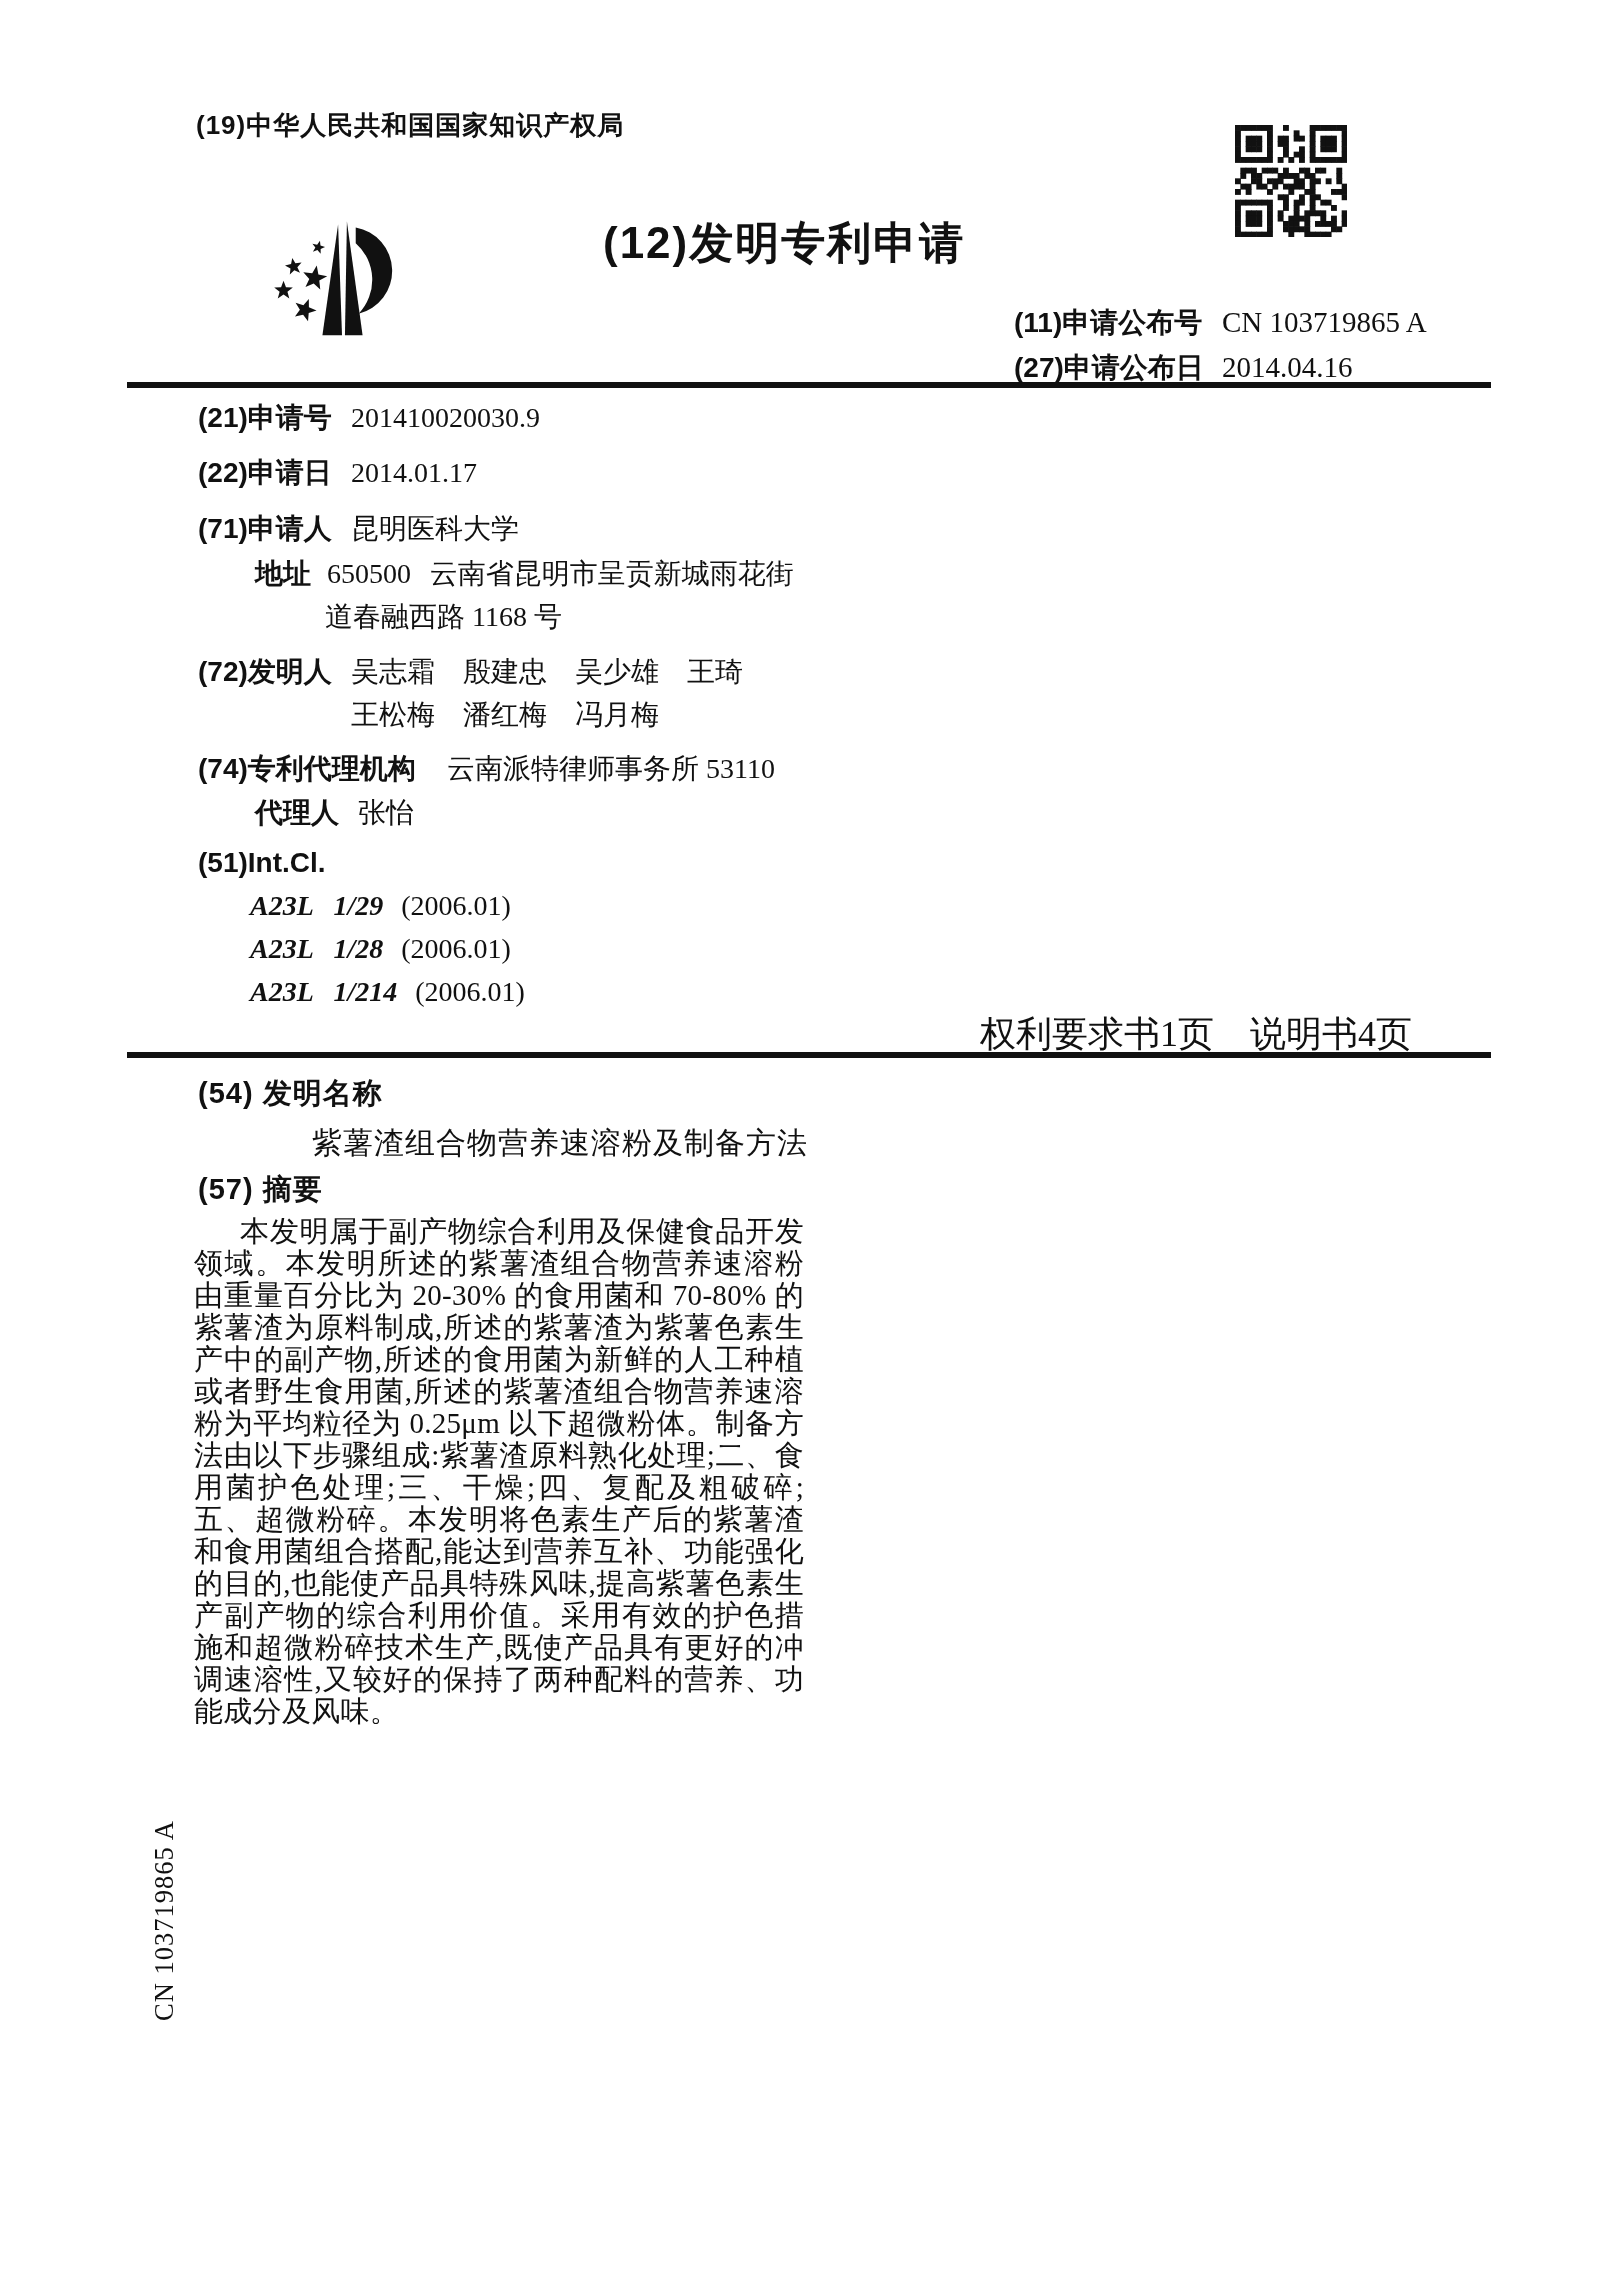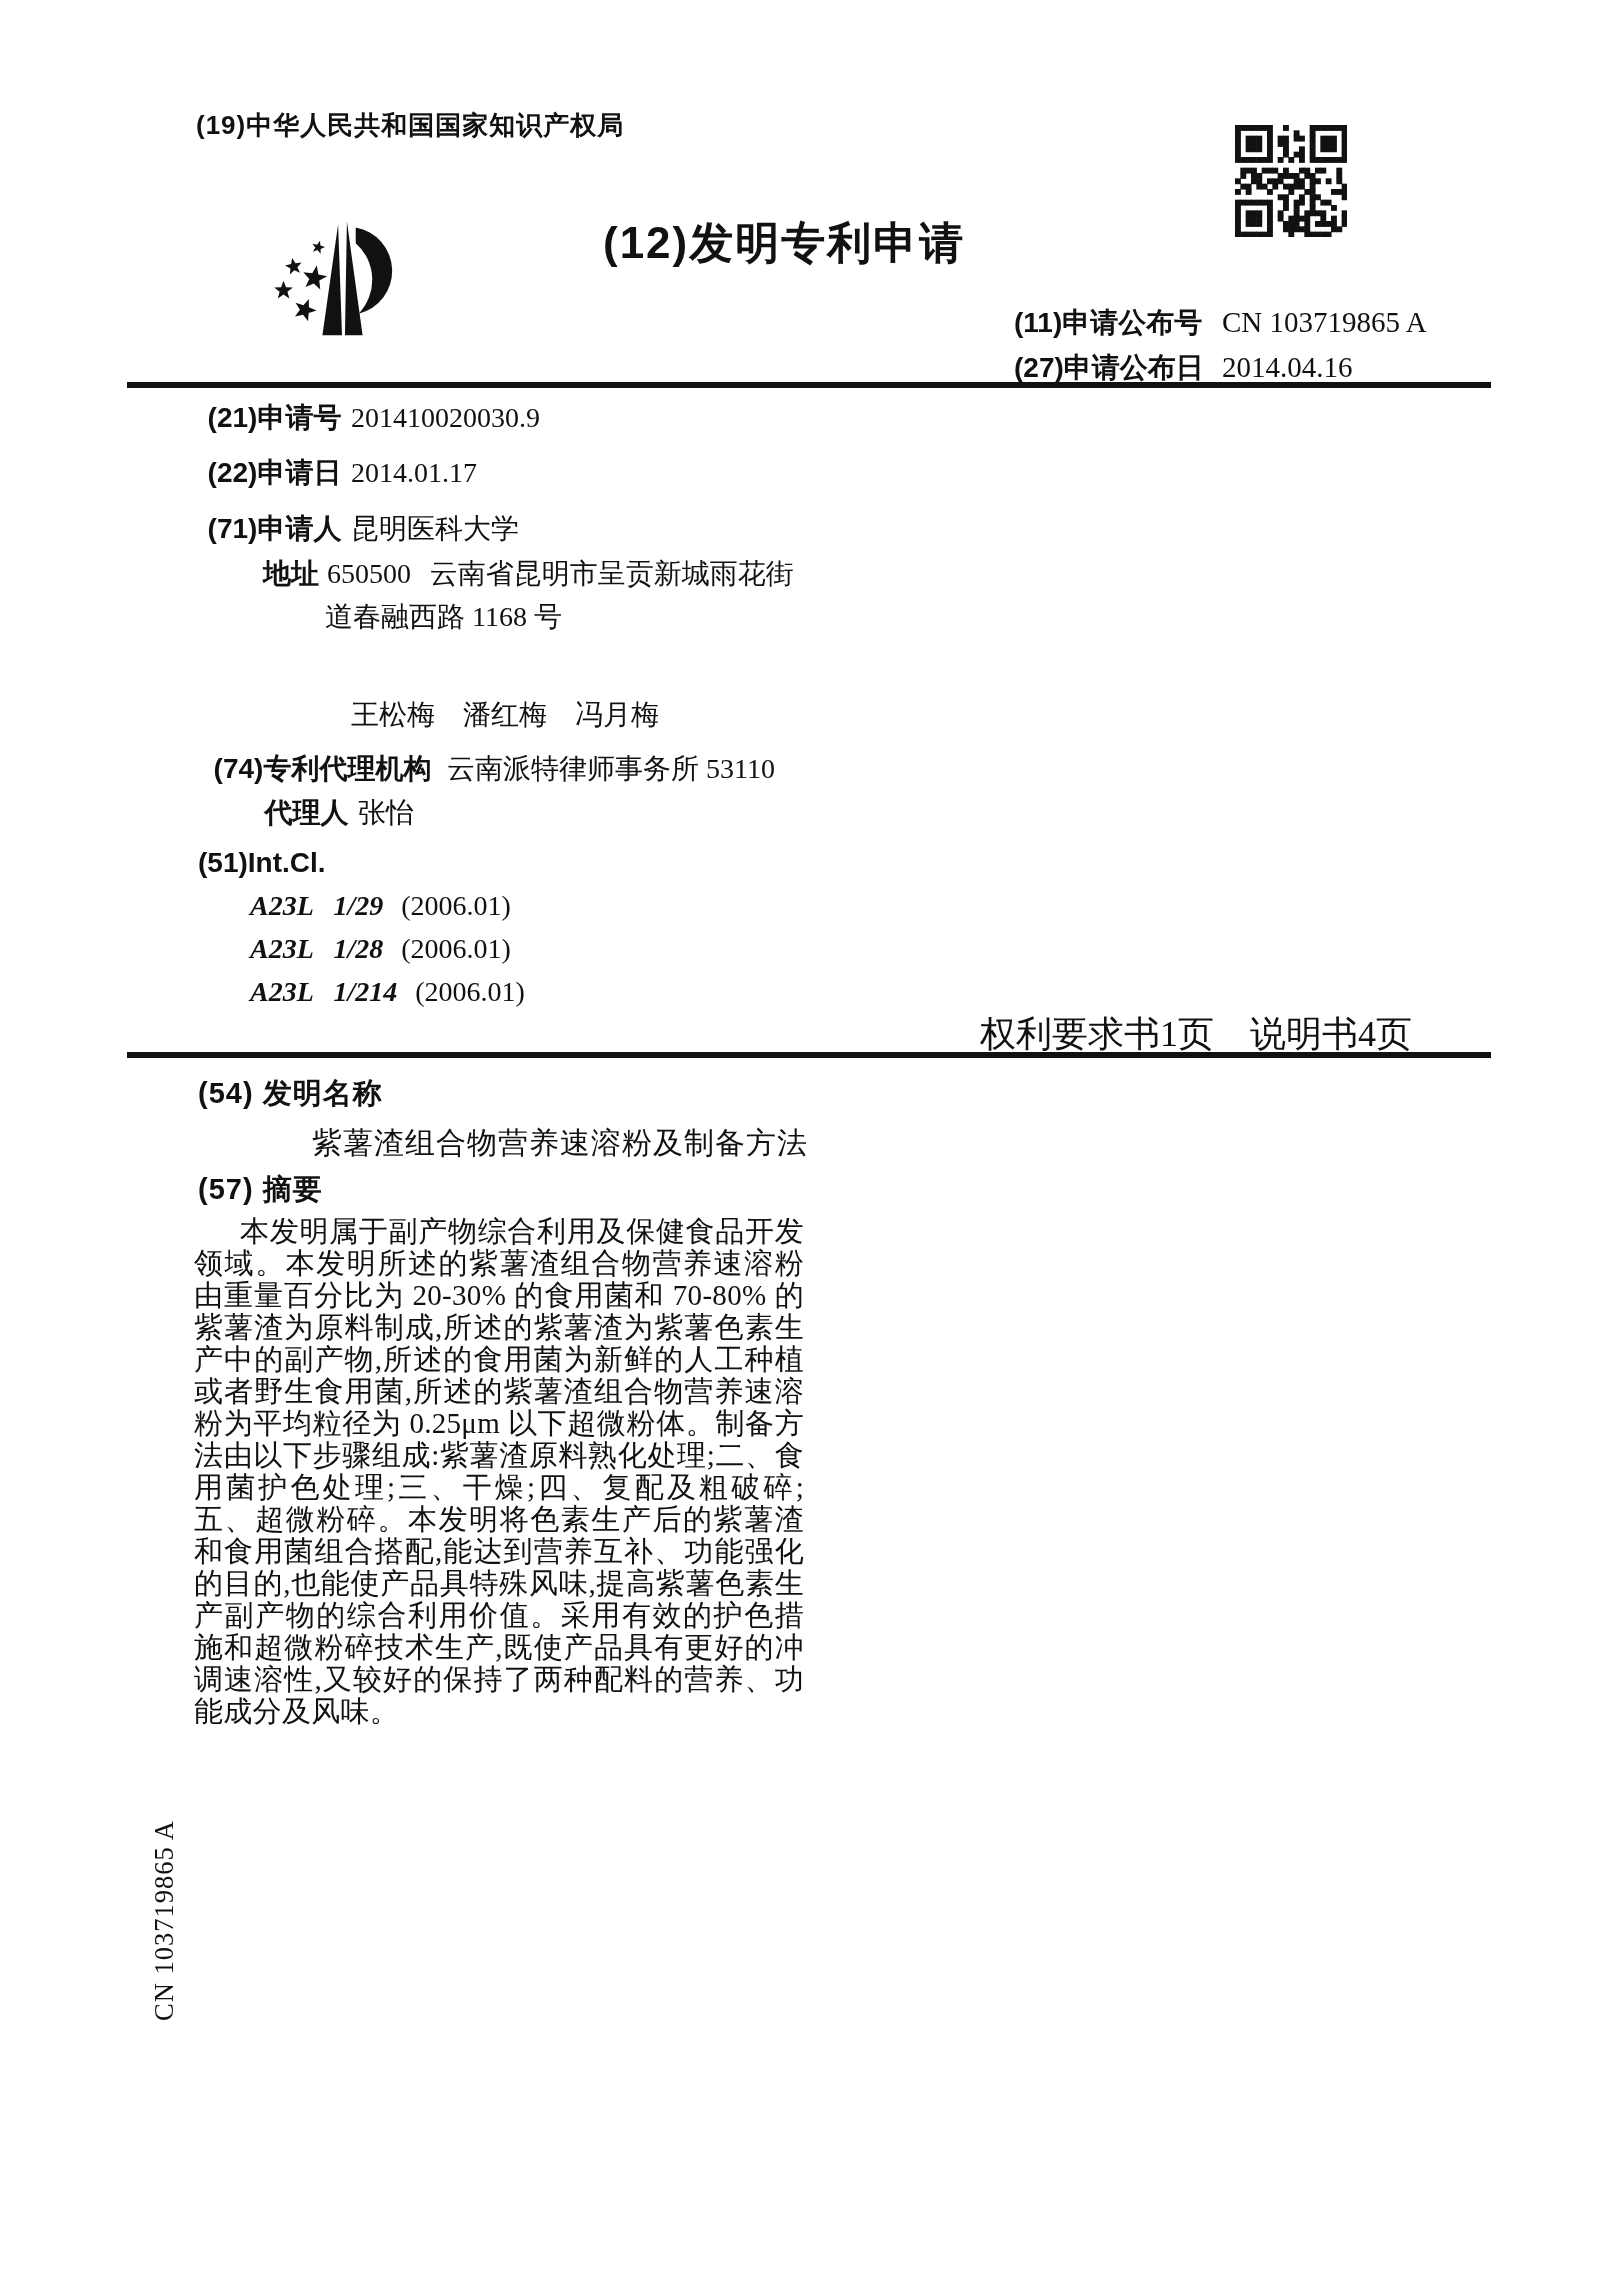--- a/index.html
+++ b/index.html
@@ -14,21 +14,21 @@
   .abs{position:absolute;}
   .hei{font-family:"Liberation Sans","DejaVu Sans",sans-serif;font-weight:bold;}
   .song{font-family:"Liberation Serif","DejaVu Serif",serif;font-weight:normal;}
   .office{left:196px;top:108px;font-size:26px;letter-spacing:1px;}
   .doctype{left:603px;top:214px;font-size:44px;letter-spacing:2px;}
   .pubrow{left:1014px;font-size:28px;white-space:nowrap;}
   .pubrow .lbl{display:inline-block;width:208px;font-size:28px;}
   .pubrow .val{font-size:29px;}
   .rule{left:127px;width:1364px;height:5.9px;background:#111;}
   .fieldrow{font-size:28px;white-space:nowrap;}
-  .fieldrow .lbl{display:inline-block;text-align:center;}
+  .fieldrow .lbl{display:inline-block;}
   .w156{width:153px;}
   .w254{width:249px;}
   .w73{width:72px;}
   .w105{width:103px;}
   .val{font-family:"Liberation Serif","DejaVu Serif",serif;font-weight:normal;}
   .wsp{word-spacing:11.8px;}
   .iccode{font-family:"Liberation Serif","DejaVu Serif",serif;font-style:italic;font-weight:bold;word-spacing:13.7px;}
   .icver{font-family:"Liberation Serif","DejaVu Serif",serif;margin-left:18px;}
   .pages{left:980px;top:1010px;font-size:36px;}
   .seclbl{left:198px;font-size:29px;letter-spacing:1px;}
@@ -311,20 +311,23 @@
   </div>
 
   <div class="abs fieldrow" style="left:198px;top:510px">
     <span class="hei lbl w156">(71)申请人</span><span class="val">昆明医科大学</span>
   </div>
   <div class="abs fieldrow" style="left:255px;top:555px">
     <span class="hei lbl w73">地址</span><span class="val wsp">650500 云南省昆明市呈贡新城雨花街</span>
   </div>
   <div class="abs fieldrow val" style="left:325px;top:598px">道春融西路 1168 号</div>
 
+  <div class="abs fieldrow" style="left:198px;top:653px">
+    <span class="hei lbl w156">(72)发明人</span><span class="val">吴志霜　殷建忠　吴少雄　王琦</span>
+  </div>
   <div class="abs fieldrow val" style="left:351px;top:696px">王松梅　潘红梅　冯月梅</div>
 
   <div class="abs fieldrow" style="left:198px;top:750px">
     <span class="hei lbl w254">(74)专利代理机构</span><span class="val">云南派特律师事务所 53110</span>
   </div>
   <div class="abs fieldrow" style="left:255px;top:794px">
     <span class="hei lbl w105">代理人</span><span class="val">张怡</span>
   </div>
 
   <div class="abs fieldrow hei" style="left:198px;top:847px">(51)Int.Cl.</div>

